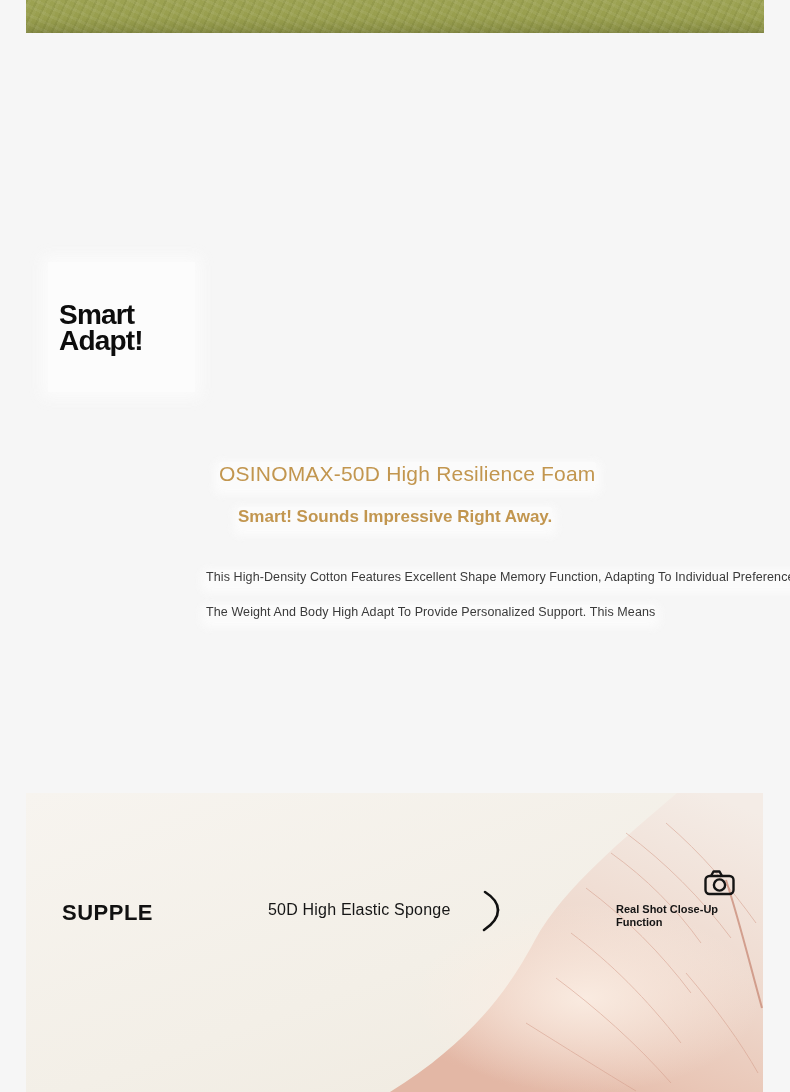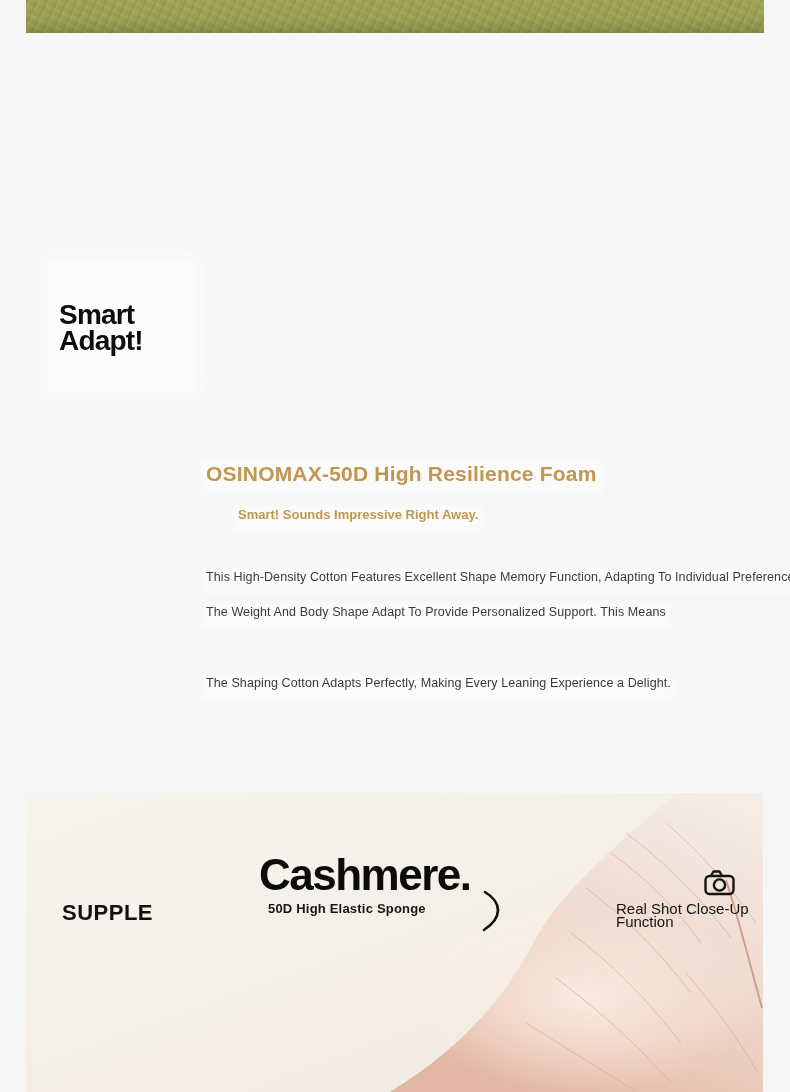--- a/index.html
+++ b/index.html
@@ -17,40 +17,40 @@
 
   
   .smart-card{position:absolute;left:48px;top:262px;width:147px;height:130px;
     background:#fcfcfc;box-shadow:0 0 14px 6px rgba(252,252,252,0.9);}
   .smart-card .txt{position:absolute;left:11px;top:40px;
     font-size:28px;line-height:26px;font-weight:800;letter-spacing:-0.8px;color:#0d0d0d;}
 
   
   .halo{display:inline-block;background:rgba(253,253,253,0.8);
     box-shadow:0 4px 10px 5px rgba(253,253,253,0.8);border-radius:2px;}
-  .foam-heading{position:absolute;left:206px;top:462px;font-size:21px;font-weight:700;
+  .foam-heading{position:absolute;left:219px;top:462px;font-size:21px;font-weight:400;
     letter-spacing:0.2px;white-space:nowrap;}
-  .foam-sub{position:absolute;left:238px;top:507px;font-size:13px;font-weight:700;white-space:nowrap;}
+  .foam-sub{position:absolute;left:238px;top:507px;font-size:17px;font-weight:700;white-space:nowrap;}
   .para{position:absolute;left:206px;font-size:12.5px;font-weight:500;color:#3a3a3a;
     white-space:nowrap;letter-spacing:0.1px;}
   .p0{top:570px}.p1{top:605px}.p2{top:640px}.p3{top:676px}
 
   
   .photo{position:absolute;left:26px;top:793px;width:737px;height:299px;overflow:hidden;
     background:linear-gradient(160deg,#f7f4ef 0%,#f3efe7 55%,#efe9de 100%);}
   .photo svg.hand{position:absolute;left:0;top:0;}
   .supple{position:absolute;left:36px;top:107px;font-size:22px;font-weight:700;
     letter-spacing:0.5px;color:#111;}
   .cash-title{position:absolute;left:233px;top:57px;font-size:44px;font-weight:900;
     letter-spacing:-1.5px;color:#0b0b0b;}
-  .cash-sub{position:absolute;left:242px;top:108px;font-size:13px;font-weight:700;
+  .cash-sub{position:absolute;left:242px;top:108px;font-size:16px;font-weight:400;
     color:#161616;letter-spacing:0.2px;}
   .chevron{position:absolute;left:455px;top:97px;}
   .camera{position:absolute;left:678px;top:76px;}
-  .shot-note{position:absolute;left:590px;top:110px;font-size:15px;font-weight:400;
+  .shot-note{position:absolute;left:590px;top:110px;font-size:11px;font-weight:700;
     line-height:12.5px;color:#141414;}
 </style>
 </head>
 <body>
 
 <div class="page">
 
   <div class="top-strip">
     <div class="weave"></div>
   </div>
@@ -65,24 +65,21 @@
   <div class="foam-heading" style="color:#c2964f">
     <span class="halo">OSINOMAX-50D High Resilience Foam</span>
   </div>
   <div class="foam-sub" style="color:#c2964f">
     <span class="halo">Smart! Sounds Impressive Right Away.</span>
   </div>
   <div class="para p0">
     <span class="halo">This High-Density Cotton Features Excellent Shape Memory Function, Adapting To Individual Preferences,</span>
   </div>
   <div class="para p1">
-    <span class="halo">The Weight And Body Shape Adapt To Provide Personalized Support. This Means</span>
-  </div>
-  <div class="para p3">
-    <span class="halo">The Shaping Cotton Adapts Perfectly, Making Every Leaning Experience a Delight.</span>
+    <span class="halo">The Weight And Body High Adapt To Provide Personalized Support. This Means</span>
   </div>
 
   <div class="photo">
 
     <svg class="hand" width="737" height="299" viewBox="0 0 737 299">
       <defs>
         <linearGradient id="skin" x1="0.85" y1="0" x2="0.35" y2="1">
           <stop offset="0" stop-color="#f4ece6"></stop>
           <stop offset="0.45" stop-color="#efdbd0"></stop>
           <stop offset="0.8" stop-color="#e9c6b6"></stop>
@@ -103,21 +100,20 @@
         <path d="M640 30 C 675 60 705 95 730 130"></path>
         <path d="M530 185 C 570 215 610 250 645 290"></path>
         <path d="M500 230 C 540 255 580 280 610 298"></path>
         <path d="M660 180 C 690 215 715 250 732 280"></path>
       </g>
       <path d="M700 87 C 714 130 724 172 736 215" stroke="#c4836f" stroke-width="2" fill="none" opacity="0.7"></path>
     </svg>
 
     <div class="supple">SUPPLE</div>
 
-    <div class="cash-title">Cashmere.</div>
 
     <div class="cash-sub">50D High Elastic Sponge</div>
 
     <svg class="chevron" width="24" height="42" viewBox="0 0 24 42">
       <path d="M4 2 C 12 7 17 12 17 20" fill="none" stroke="#111" stroke-width="2.6" stroke-linecap="round"></path>
       <path d="M17 20 C 17 28 12 34 3 40" fill="none" stroke="#111" stroke-width="2.6" stroke-linecap="round"></path>
     </svg>
 
     <svg class="camera" width="31" height="27" viewBox="0 0 31 27">
       <path d="M7 7 L9.5 2.5 L15.5 2.5 L18 7" fill="none" stroke="#141414" stroke-width="2.4" stroke-linejoin="round"></path>

